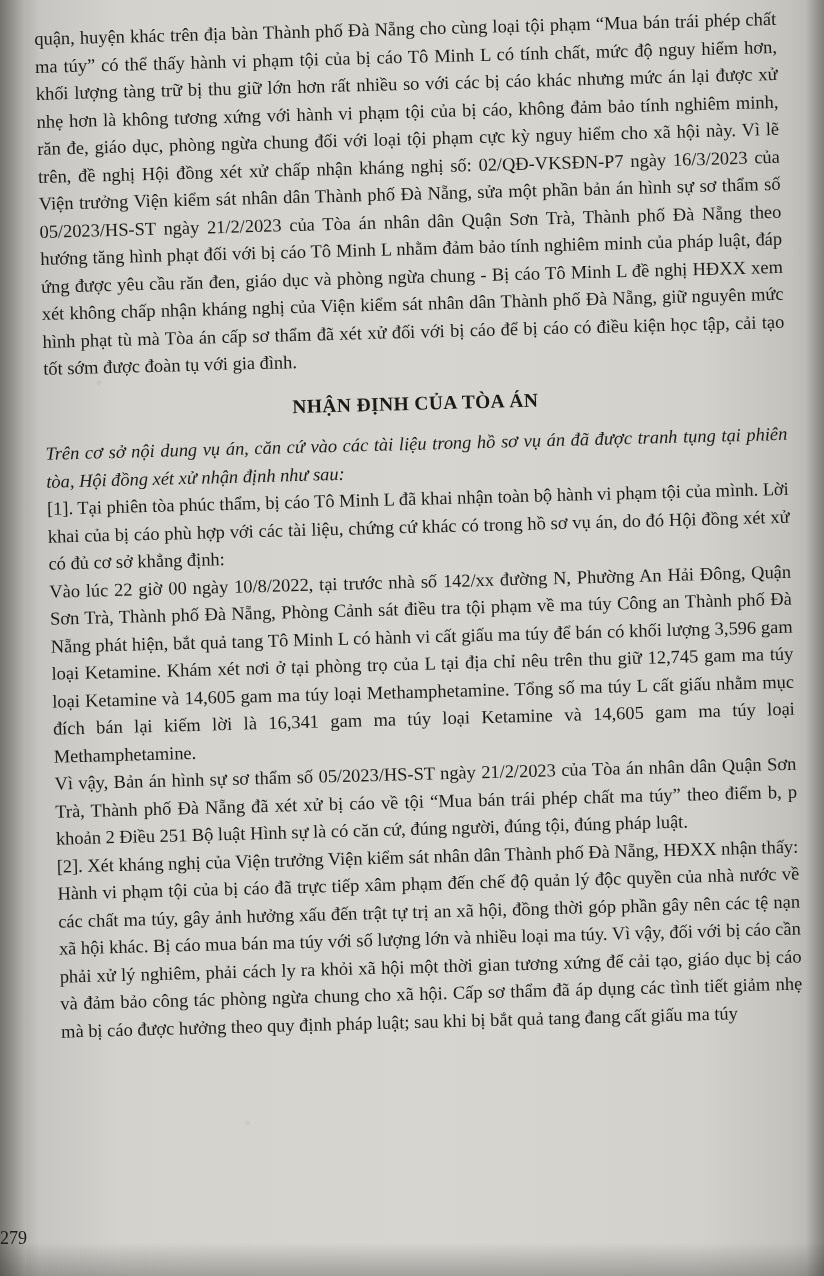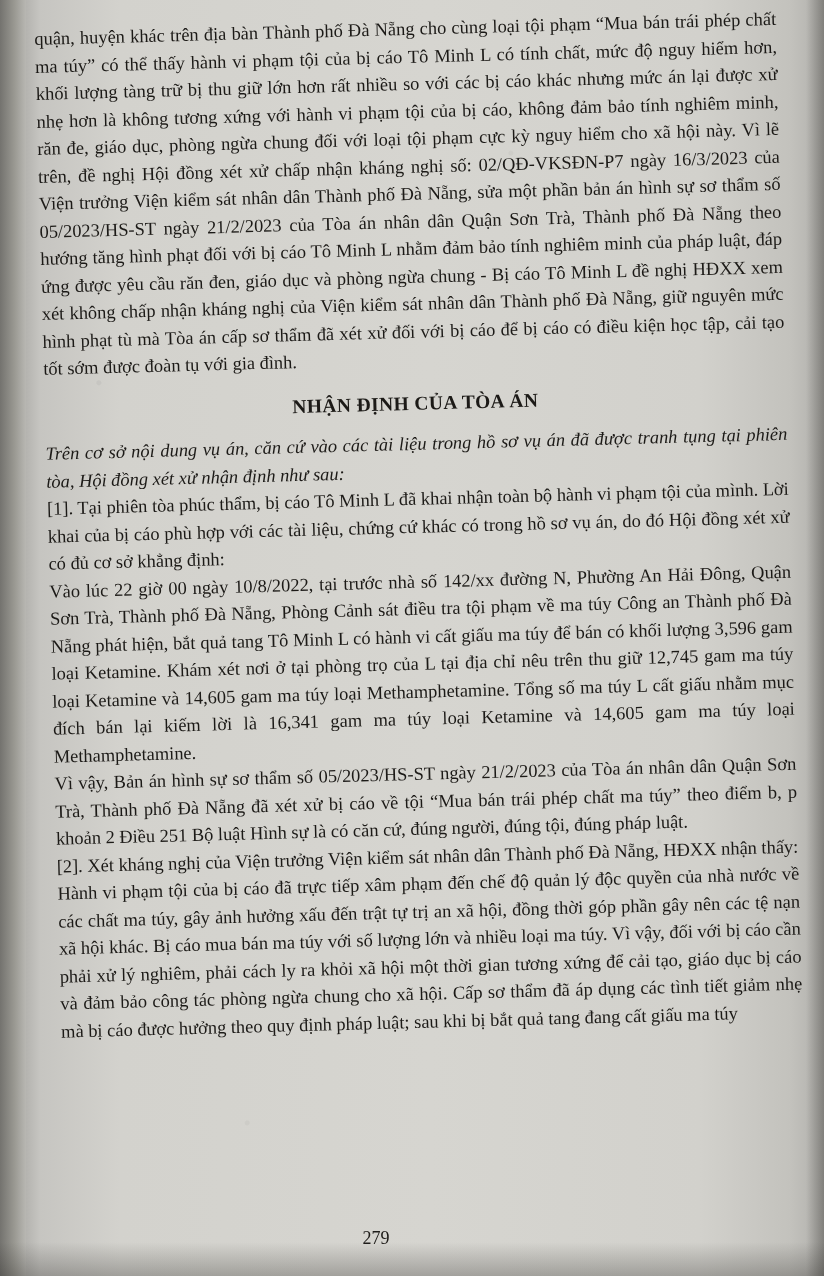--- a/index.html
+++ b/index.html
@@ -79,21 +79,20 @@
   .italic {
     font-style: italic;
   }
   .gap-top { margin-top: 10px; }
 
   #pagenum {
     position: absolute;
     left: 0;
     top: 1228px;
     width: 752px;
-    text-align: center;
     font-family: "Liberation Serif", serif;
     font-size: 18px;
     color: #1e1c19;
   }
   
   #noise {
     position: absolute;
     inset: 0;
     pointer-events: none;
     background:

